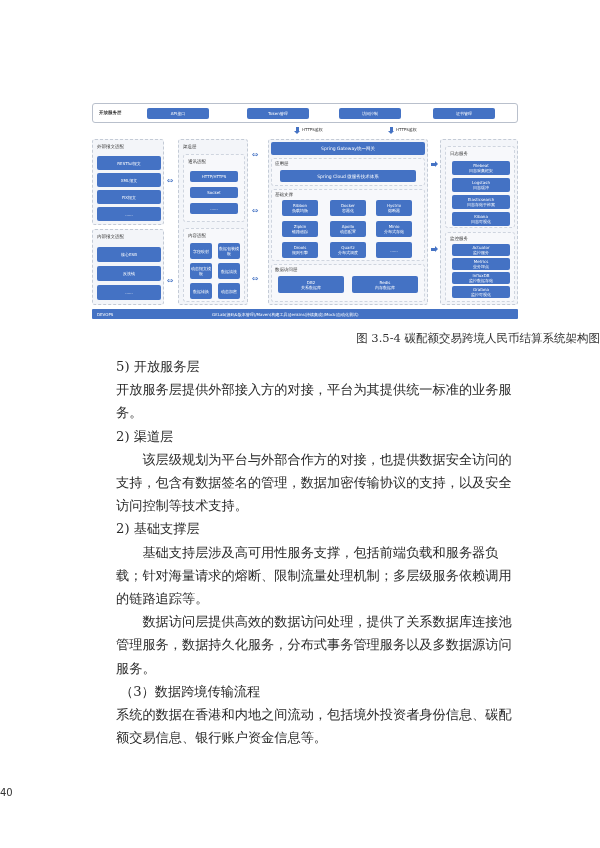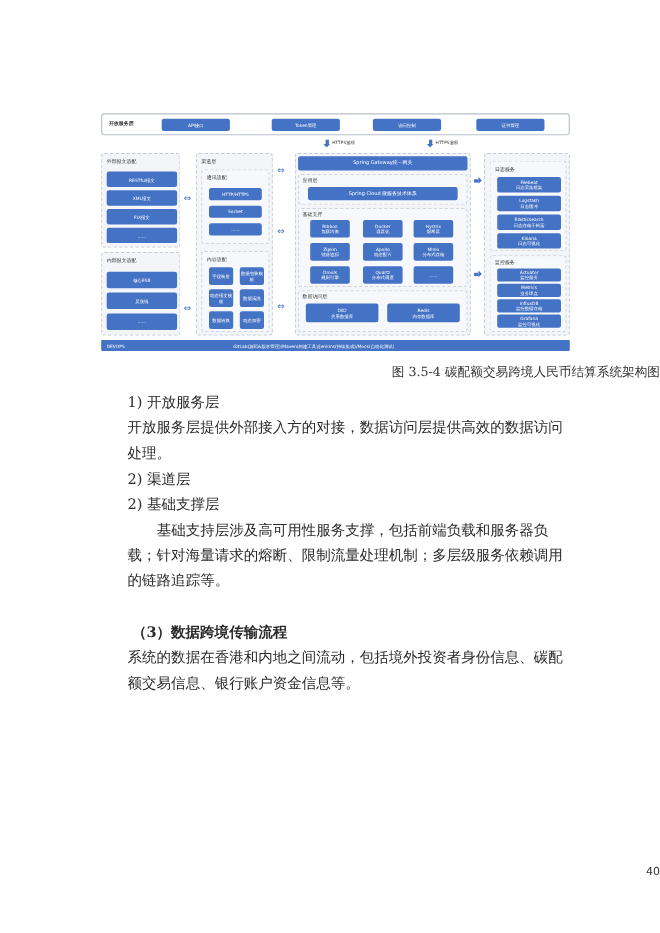--- a/index.html
+++ b/index.html
@@ -20,22 +20,22 @@
   .arrow-d:after { content: ""; position: absolute; left: 0; top: 4px; border-left: 3.5px solid transparent; border-right: 3.5px solid transparent; border-top: 3.5px solid #4472c4; }
   .https-lbl { position: absolute; font-size: 4px; color: #333; }
   .arrow-r { position: absolute; width: 7px; height: 7px; }
   .arrow-r:before { content: ""; position: absolute; left: 0; top: 2px; width: 4px; height: 3px; background: #4472c4; }
   .arrow-r:after { content: ""; position: absolute; left: 4px; top: 0; border-top: 3.5px solid transparent; border-bottom: 3.5px solid transparent; border-left: 3.5px solid #4472c4; }
   .devops { position: absolute; left: 0; top: 206px; width: 426px; height: 10px; background: #4472c4; color: #fff; font-size: 4px; border-radius: 1px; }
   .caption { position: absolute; top: 331px; left: 0; width: 600px; text-align: right; font-size: 11.5px; color: #333; }
   .text { position: absolute; left: 116px; width: 400px; font-size: 13.2px; line-height: 23.2px; color: #2a2a2a; }
   .p { margin: 0; }
   .indent { text-indent: 2em; }
-  .bold { font-weight: bold; margin-top: 23px; }
-  .pagenum { position: absolute; top: 787px; left: 0; width: 600px; text-align: right; font-size: 10px; font-family: "DejaVu Sans", sans-serif; color: #333; }
+  .bold { font-weight: normal; }
+  .pagenum { position: absolute; top: 787px; left: 0; width: 600px; text-align: left; font-size: 10px; font-family: "DejaVu Sans", sans-serif; color: #333; }
 </style>
 </head>
 <body>
 
 <div class="fig">
 
   <div class="box top" style="left:0;top:0;width:426px;height:20px;">
     <div class="lbl" style="left:6px;top:6px;">开放服务层</div>
     <div class="box blue" style="left:54px;top:4px;width:62px;height:11px;">API接口</div>
     <div class="box blue" style="left:154px;top:4px;width:62px;height:11px;">Token管理</div>
@@ -192,23 +192,25 @@
 
   <div class="devops">
     <span style="position:absolute;left:5px;top:3px;">DEVOPS</span>
     <span style="position:absolute;left:120px;top:3px;">GitLab(源码&amp;版本管理)/Maven(构建工具)/Jenkins(持续集成)/Mock(自动化测试)</span>
   </div>
 </div>
 
 <div class="caption">图 3.5-4 碳配额交易跨境人民币结算系统架构图</div>
 
 <div class="text" style="top:355px;">
-  <p class="p">1) 开放服务层</p>
-  <p class="p">开放服务层提供外部接入方的对接，数据访问层提供高效的数据访问处理。</p>
+  <p class="p">5) 开放服务层</p>
+  <p class="p">开放服务层提供外部接入方的对接，平台为其提供统一标准的业务服务。</p>
   <p class="p">2) 渠道层</p>
+  <p class="p indent">该层级规划为平台与外部合作方的对接，也提供数据安全访问的支持，包含有数据签名的管理，数据加密传输协议的支持，以及安全访问控制等技术支持。</p>
   <p class="p">2) 基础支撑层</p>
   <p class="p indent">基础支持层涉及高可用性服务支撑，包括前端负载和服务器负载；针对海量请求的熔断、限制流量处理机制；多层级服务依赖调用的链路追踪等。</p>
+  <p class="p indent">数据访问层提供高效的数据访问处理，提供了关系数据库连接池管理服务，数据持久化服务，分布式事务管理服务以及多数据源访问服务。</p>
   <p class="p bold" style="padding-left:4px;">（3）数据跨境传输流程</p>
   <p class="p indent" style="text-indent:0;">系统的数据在香港和内地之间流动，包括境外投资者身份信息、碳配额交易信息、银行账户资金信息等。</p>
 
 </div>
 
 <div class="pagenum">40</div>
 
 </body></html>

